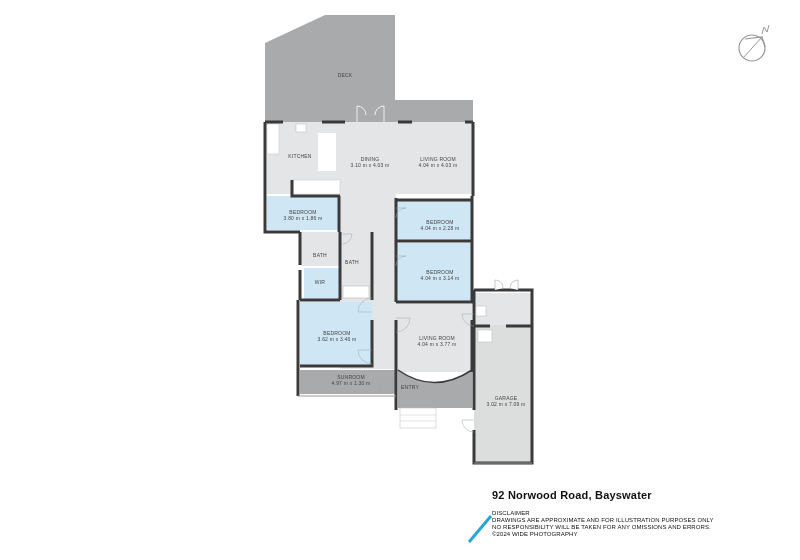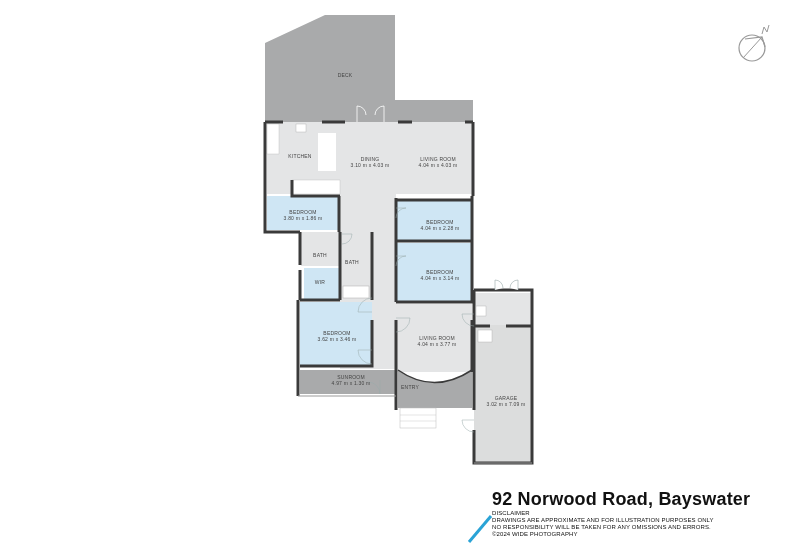--- a/index.html
+++ b/index.html
@@ -1,20 +1,20 @@
 <!DOCTYPE html>
 <html><head>
 <meta charset="utf-8">
 <style>
   html,body{margin:0;padding:0;background:#ffffff;}
   body{width:800px;height:560px;position:relative;overflow:hidden;font-family:"Liberation Sans",sans-serif;}
   .plan{position:absolute;left:0;top:0;width:800px;height:560px;}
   .lbl{position:absolute;font-family:"Liberation Sans",sans-serif;font-size:5px;color:#444;text-align:center;line-height:6px;letter-spacing:0.2px;white-space:nowrap;transform:translateX(-50%);}
   .lbl .dim{display:block;}
-  .title{position:absolute;left:492px;top:489px;font-size:18px;font-weight:bold;color:#111;letter-spacing:0.2px;}
+  .title{position:absolute;left:492px;top:489px;font-size:11px;font-weight:bold;color:#111;letter-spacing:0.2px;}
   .disc{position:absolute;left:492px;top:510px;font-size:6px;line-height:7px;color:#111;letter-spacing:0.1px;}
   .disc div{white-space:nowrap;}
   .slash{position:absolute;left:465px;top:514px;width:30px;height:30px;}
   .compass{position:absolute;left:735px;top:25px;width:40px;height:40px;}
 </style>
 </head>
 <body>
 
 <svg class="plan" viewBox="0 0 800 560" xmlns="http://www.w3.org/2000/svg">
 

